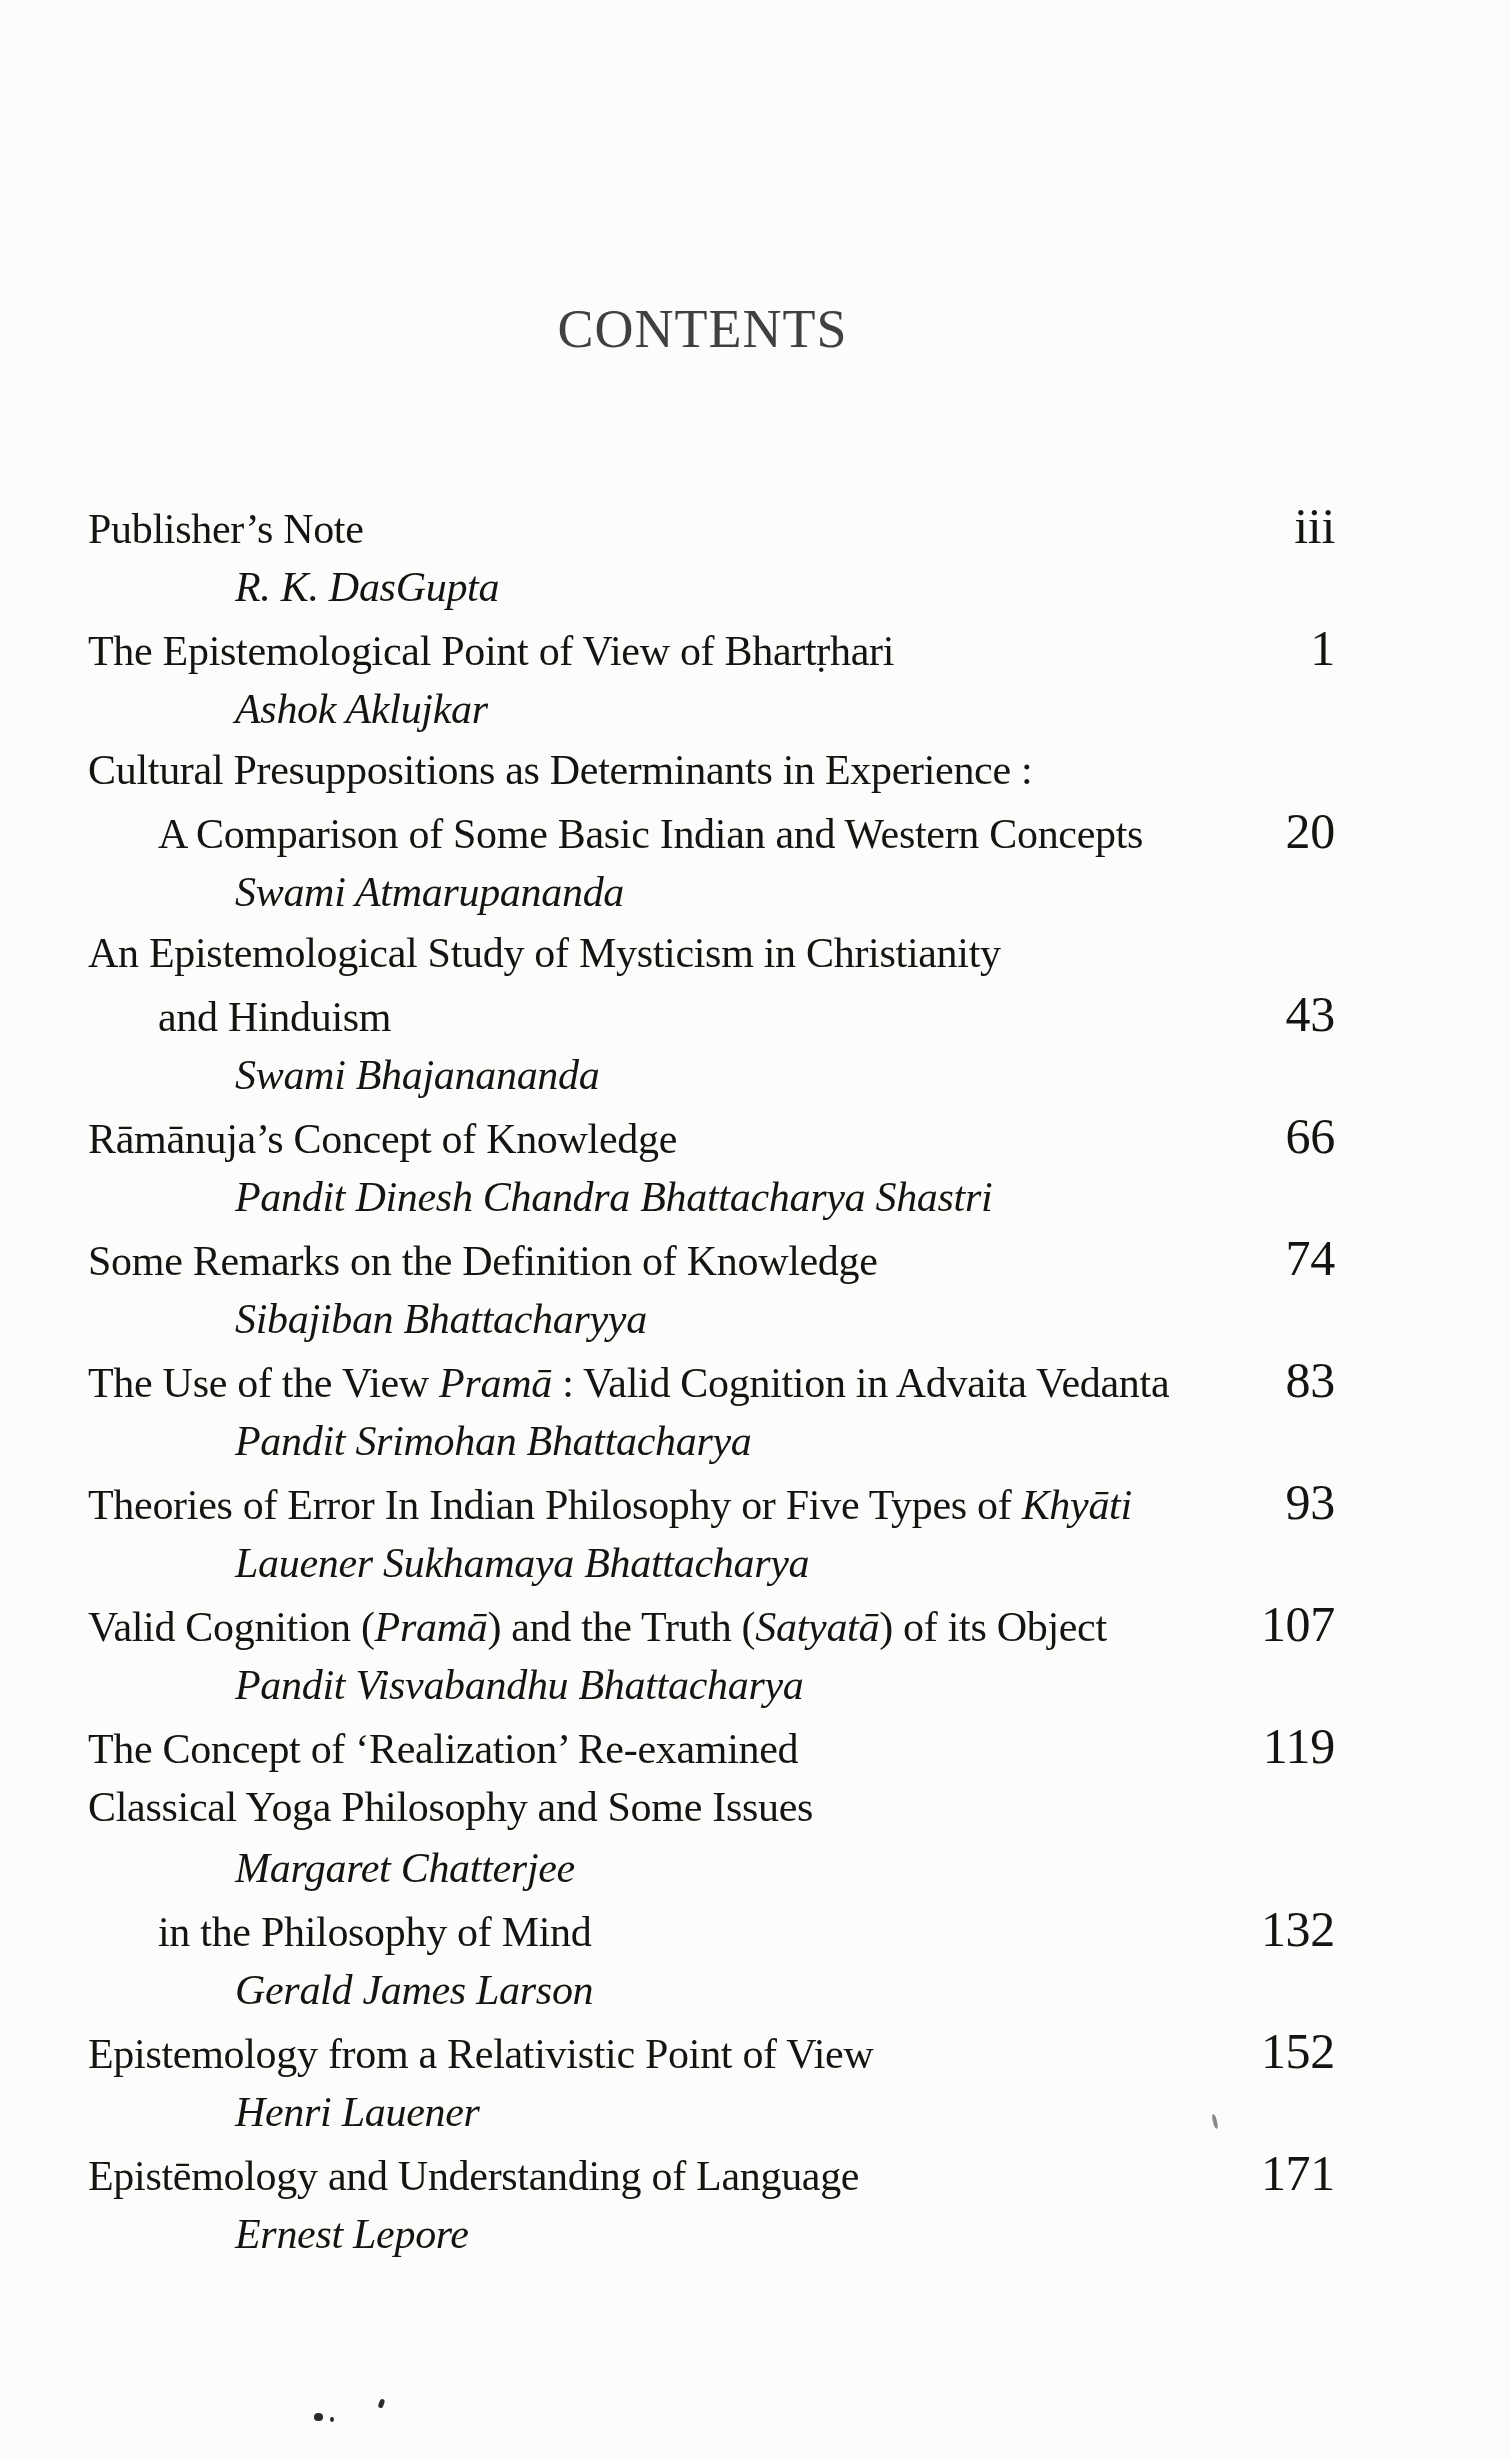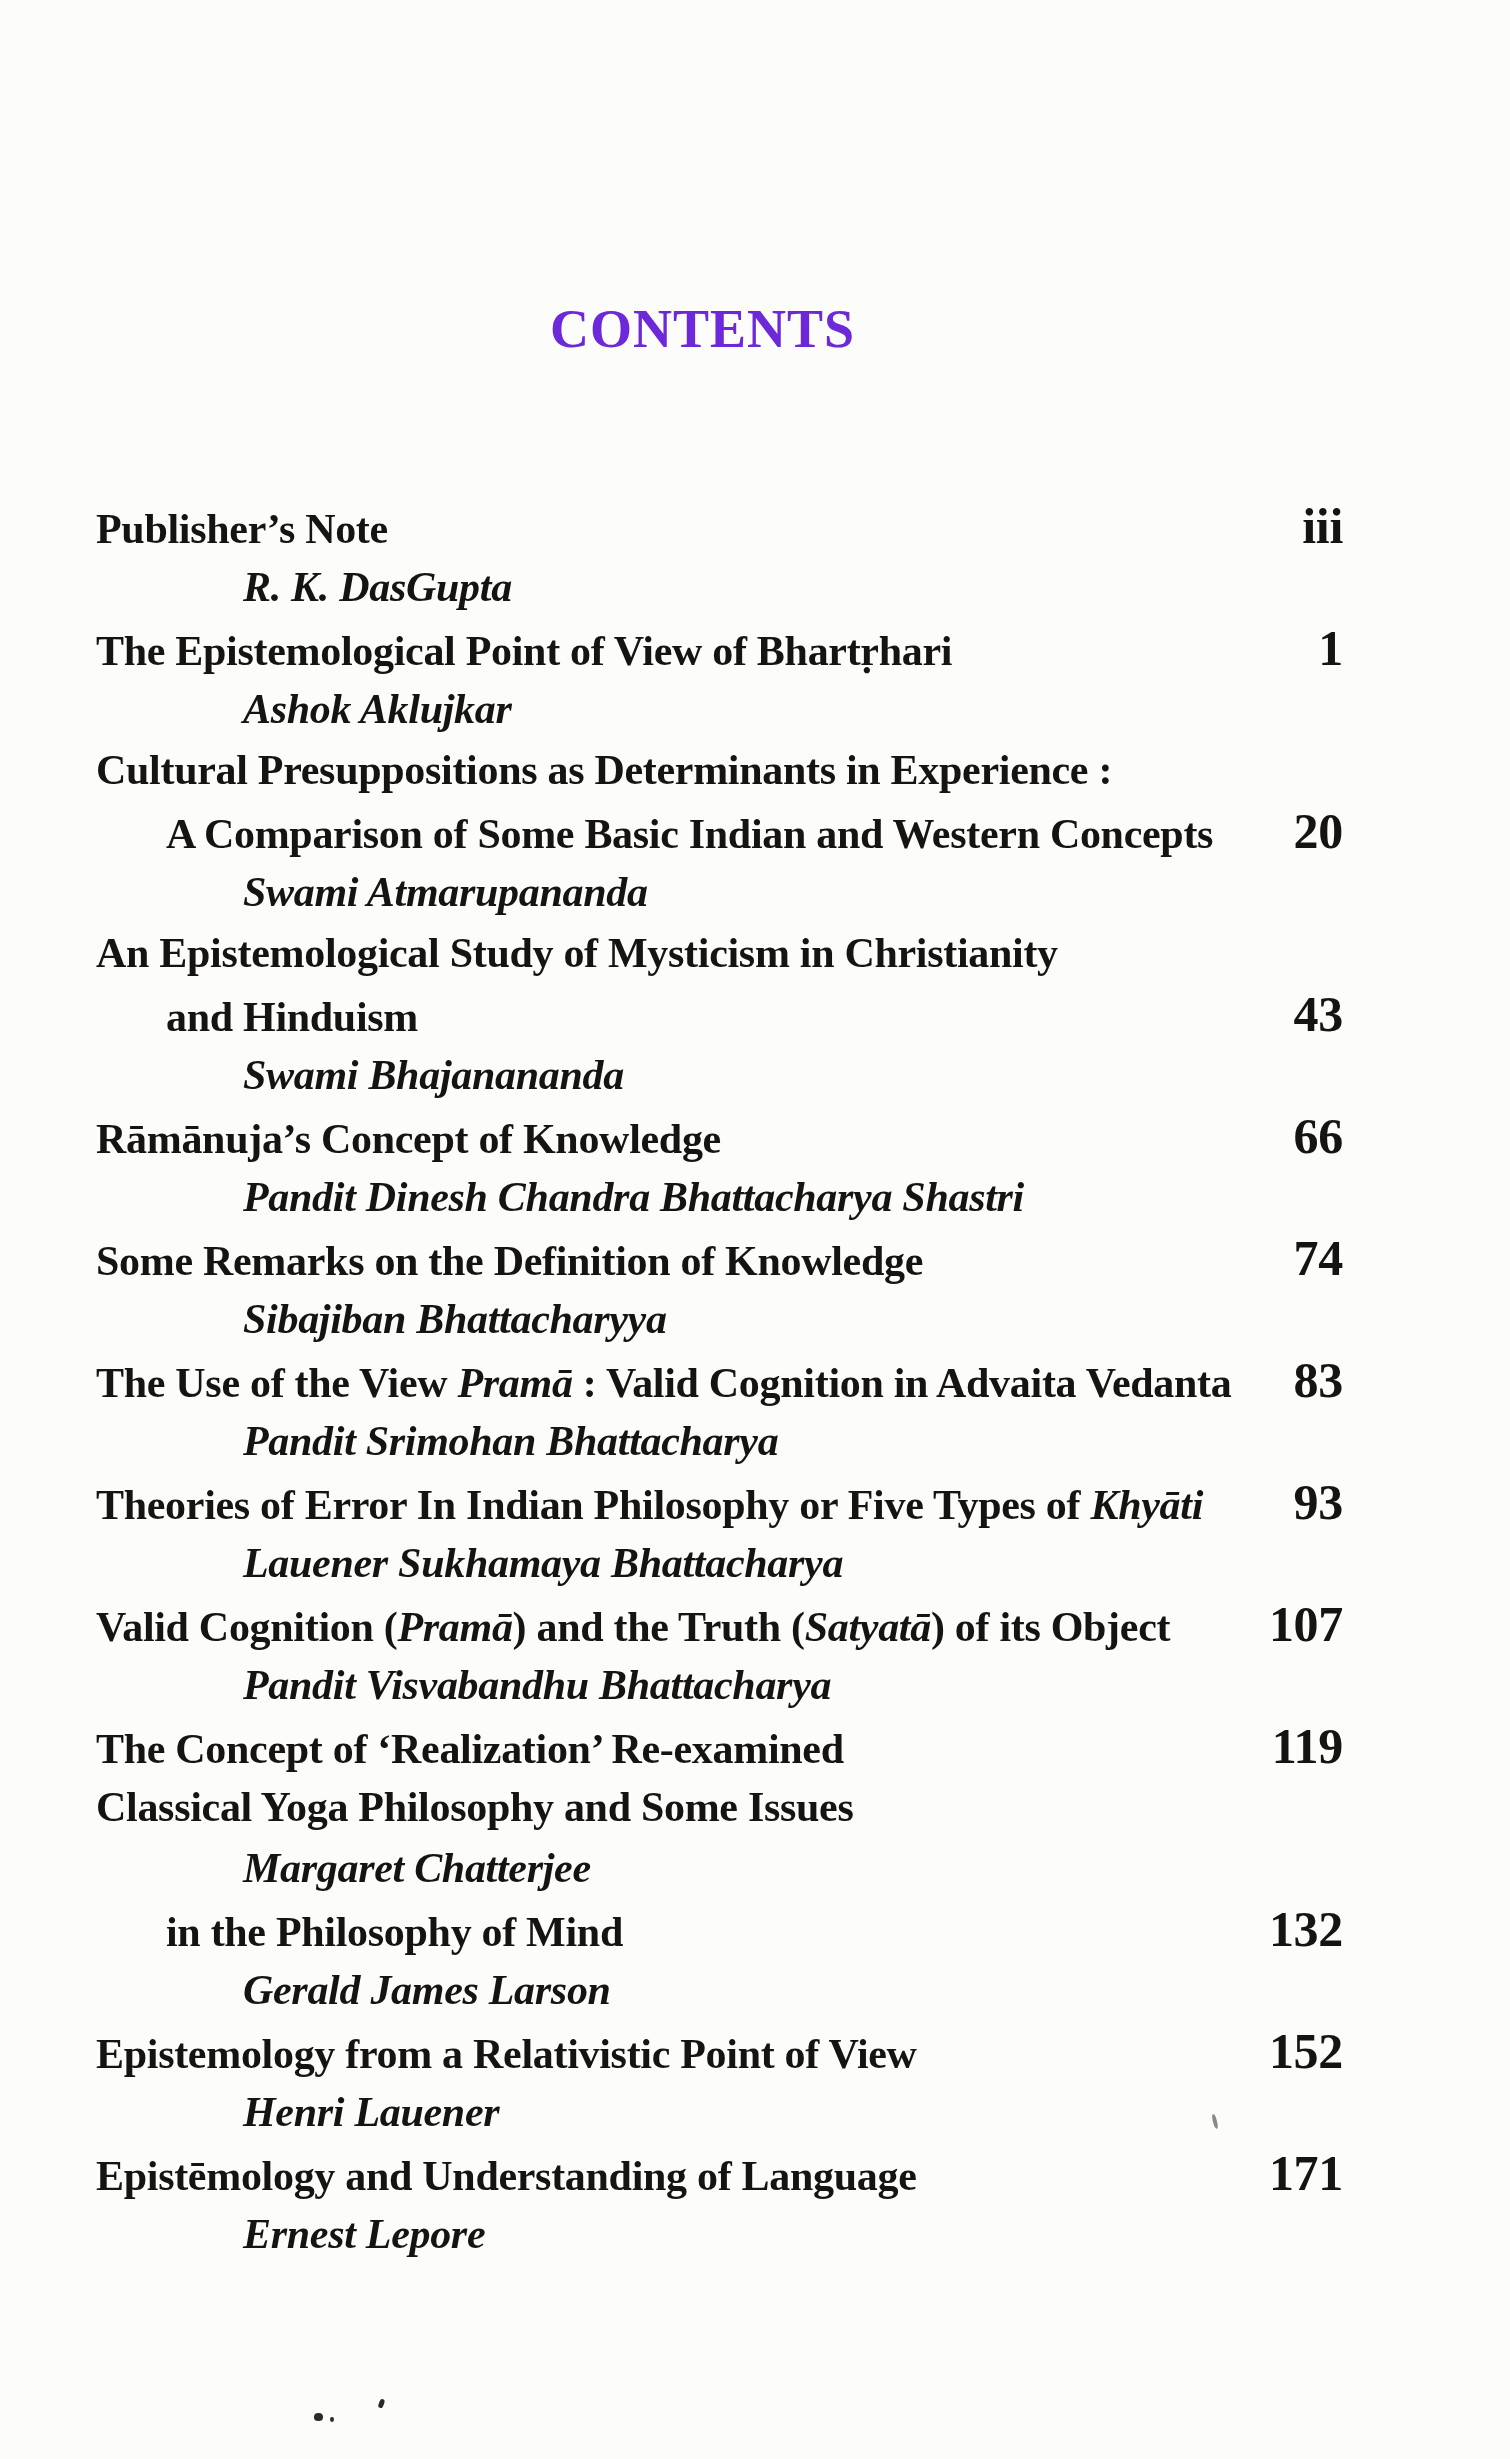--- a/index.html
+++ b/index.html
@@ -16,30 +16,29 @@
     font-family: "Liberation Serif", serif;
     color: #151412;
   }
   .page-title {
     position: absolute;
     top: 298px;
     left: 0;
     width: 1405px;
     text-align: center;
     font-size: 54px;
-    font-weight: 700;
+    font-weight: 400;
     letter-spacing: 1px;
-    color: #6d28d9;
+    color: #404040;
   }
   .toc {
     position: absolute;
     top: 496px;
-    left: 96px;
+    left: 88px;
     width: 1247px;
-    font-weight: bold;
   }
   .row {
     display: flex;
     align-items: baseline;
     height: 61px;
     line-height: 61px;
     font-size: 42px;
     letter-spacing: -0.3px;
     white-space: nowrap;
   }

